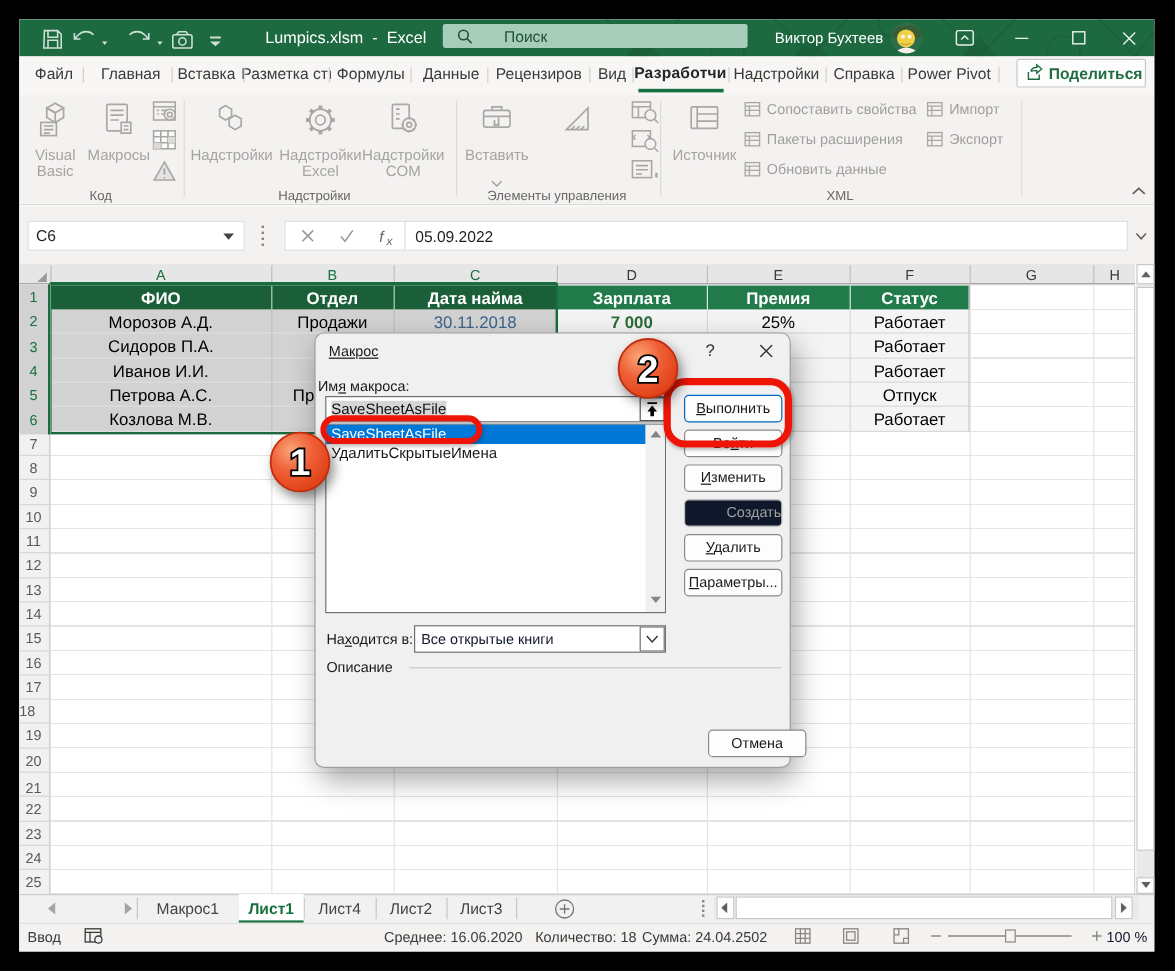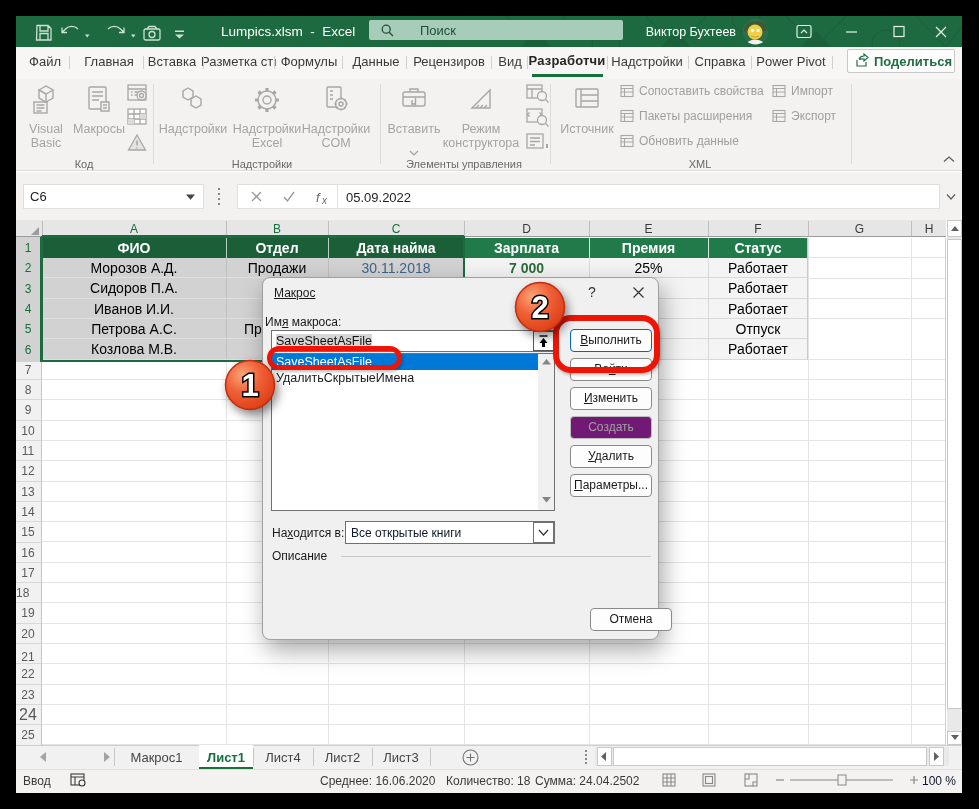--- a/index.html
+++ b/index.html
@@ -186,21 +186,20 @@
 <div class="ab" style="left:398px;top:106px;width:120px;margin-left:-60px;text-align:center;font-size:12.5px;color:#a6a4a2;line-height:14px;">Вставить</div>
 <svg class="ab" style="left:393px;top:134px" width="10" height="6" viewBox="0 0 10 6">
       <path d="M1 1 l4 4 4-4" stroke="#a19f9d" stroke-width="1.2" fill="none"></path>
     </svg>
 <svg class="ab" style="left:450px;top:68px" width="30" height="32" viewBox="0 0 30 32">
       <g stroke="#a9a7a5" stroke-width="1.4" fill="none">
         <path d="M6 24 L24 6 v18 z"></path>
         <path d="M10 24 l3-3 M14 24 l3-3 M18 24 l3-3"></path>
       </g>
     </svg>
-<div class="ab" style="left:465px;top:106px;width:120px;margin-left:-60px;text-align:center;font-size:12.5px;color:#a6a4a2;line-height:14px;">Режим<br>конструктора</div>
 <svg class="ab" style="left:507px;top:68px" width="28" height="70" viewBox="0 0 28 70">
       <g stroke="#a9a7a5" stroke-width="1.3" fill="none">
 <rect x="4" y="1" width="15" height="13"></rect>
         <path d="M4 5 h15 M9 5 v9"></path>
         <circle cx="19" cy="12" r="4.5" fill="#f3f2f1"></circle>
         <path d="M22.5 15.5 l3 3"></path>
 <rect x="4" y="25" width="15" height="13"></rect>
         <path d="M6.5 28.5 l-2 2 2 2 M16.5 28.5 l2 2 -2 2"></path>
         <circle cx="19" cy="36" r="4.5" fill="#f3f2f1"></circle>
         <path d="M22.5 39.5 l3 3"></path>
@@ -391,21 +390,21 @@
 <div class="ab" style="left:0;top:485.9px;width:24px;height:20.3px;line-height:20.3px;text-align:center;font-size:12px;color:#5a5a5a;">14</div>
 <div class="ab" style="left:0;top:506.2px;width:24px;height:20.3px;line-height:20.3px;text-align:center;font-size:12px;color:#5a5a5a;">15</div>
 <div class="ab" style="left:0;top:526.5px;width:24px;height:20.3px;line-height:20.3px;text-align:center;font-size:12px;color:#5a5a5a;">16</div>
 <div class="ab" style="left:0;top:546.8px;width:24px;height:20.3px;line-height:20.3px;text-align:center;font-size:12px;color:#5a5a5a;">17</div>
 <div class="ab" style="left:0;top:567.1px;width:24px;height:20.3px;line-height:20.3px;font-size:12px;color:#5a5a5a;">18</div>
 <div class="ab" style="left:0;top:587.4px;width:24px;height:20.3px;line-height:20.3px;text-align:center;font-size:12px;color:#5a5a5a;">19</div>
 <div class="ab" style="left:0;top:607.7px;width:24px;height:20.3px;line-height:20.3px;text-align:center;font-size:12px;color:#5a5a5a;">20</div>
 <div class="ab" style="left:0;top:631px;width:24px;height:20.3px;line-height:20.3px;text-align:center;font-size:12px;color:#5a5a5a;">21</div>
 <div class="ab" style="left:0;top:648.3px;width:24px;height:20.3px;line-height:20.3px;text-align:center;font-size:12px;color:#5a5a5a;">22</div>
 <div class="ab" style="left:0;top:668.6px;width:24px;height:20.3px;line-height:20.3px;text-align:center;font-size:12px;color:#5a5a5a;">23</div>
-<div class="ab" style="left:0;top:688.9px;width:24px;height:20.3px;line-height:20.3px;text-align:center;font-size:16px;color:#5a5a5a;">24</div>
+<div class="ab" style="left:0;top:688.9px;width:24px;height:20.3px;line-height:20.3px;text-align:center;font-size:12px;color:#5a5a5a;">24</div>
 <div class="ab" style="left:0;top:709.2px;width:24px;height:20.3px;line-height:20.3px;text-align:center;font-size:12px;color:#5a5a5a;">25</div>
 <div class="ab" style="left:931px;top:204px;width:15px;height:525px;background:#e9e9e9;"></div>
 <div class="ab" style="left:931px;top:204px;width:15px;height:17px;background:#fdfdfd;border:1px solid #c8c8c8;"></div>
 <svg class="ab" style="left:935px;top:210px" width="8" height="6" viewBox="0 0 8 6">
       <path d="M0 5 L4 0 L8 5 Z" fill="#606060"></path>
     </svg>
 <div class="ab" style="left:931px;top:223px;width:15px;height:470px;background:#fff;border:1px solid #c8c8c8;"></div>
 <div class="ab" style="left:931px;top:715px;width:15px;height:14px;background:#fdfdfd;border:1px solid #c8c8c8;"></div>
 <svg class="ab" style="left:935px;top:719px" width="8" height="6" viewBox="0 0 8 6">
       <path d="M0 0 L8 0 L4 5 Z" fill="#606060"></path>
@@ -506,21 +505,21 @@
 <div class="ab" style="left:88px;top:248px;font-size:12px;color:#0f172a;">Все открытые книги</div>
 <div class="ab" style="left:270px;top:244px;width:21px;height:21px;background:#fff;border:1px solid #707070;"></div>
 <svg class="ab" style="left:275px;top:251px" width="11" height="7" viewBox="0 0 11 7">
         <path d="M1 1 l4.5 5 4.5-5" stroke="#333" stroke-width="1.2" fill="none"></path>
       </svg>
 <div class="ab" style="left:9px;top:271px;font-size:12px;color:#1a1a1a;">Описание</div>
 <div class="ab" style="left:78px;top:278px;width:310px;height:1px;background:#c9c9c9;"></div>
 <div class="ab" style="left:307px;top:51px;width:82px;height:23px;background:#fdfdfd;border:1px solid #8a8a8a;border-radius:4px;text-align:center;line-height:21px;font-size:12px;color:#1a1a1a;border:1px solid #0067c0;"><u>В</u>ыполнить</div>
 <div class="ab" style="left:307px;top:80px;width:82px;height:23px;background:#fdfdfd;border:1px solid #8a8a8a;border-radius:4px;text-align:center;line-height:21px;font-size:12px;color:#1a1a1a;">Во<u>й</u>ти</div>
 <div class="ab" style="left:307px;top:109px;width:82px;height:23px;background:#fdfdfd;border:1px solid #8a8a8a;border-radius:4px;text-align:center;line-height:21px;font-size:12px;color:#1a1a1a;"><u>И</u>зменить</div>
-<div class="ab" style="left:307px;top:138px;width:82px;height:23px;background:#701a75;border:1px solid #8a8a8a;border-radius:4px;text-align:center;line-height:21px;font-size:12px;color:#1a1a1a;color:#a0a0a0;border-color:#bfbfbf;">Создать</div>
+<div class="ab" style="left:307px;top:138px;width:82px;height:23px;background:#0f172a;border:1px solid #8a8a8a;border-radius:4px;text-align:right;line-height:21px;font-size:12px;color:#1a1a1a;color:#a0a0a0;border-color:#bfbfbf;">Создать</div>
 <div class="ab" style="left:307px;top:167px;width:82px;height:23px;background:#fdfdfd;border:1px solid #8a8a8a;border-radius:4px;text-align:center;line-height:21px;font-size:12px;color:#1a1a1a;"><u>У</u>далить</div>
 <div class="ab" style="left:307px;top:196px;width:82px;height:23px;background:#fdfdfd;border:1px solid #8a8a8a;border-radius:4px;text-align:center;line-height:21px;font-size:12px;color:#1a1a1a;"><u>П</u>араметры...</div>
 <div class="ab" style="left:327px;top:330px;width:82px;height:23px;background:#fdfdfd;border:1px solid #8a8a8a;border-radius:4px;text-align:center;line-height:21px;font-size:12px;color:#1a1a1a;">Отмена</div>
 </div>
 <div class="ab" style="left:251px;top:330px;width:135px;height:24px;border:5px solid #ee1507;border-radius:12px;box-shadow:1px 2px 3px rgba(0,0,0,0.25);box-sizing:border-box;"></div>
 <div class="ab" style="left:537px;top:299px;width:107px;height:58px;border:6px solid #ee1507;border-radius:18px;box-shadow:1px 2px 3px rgba(0,0,0,0.25);box-sizing:border-box;"></div>
 <svg class="ab" style="left:207px;top:342px;filter:drop-shadow(3px 5px 5px rgba(0,0,0,0.45));" width="54" height="54" viewBox="0 0 54 54">
 <defs>
         <radialGradient id="rg1" cx="35%" cy="30%" r="80%">
           <stop offset="0" stop-color="#f9a678"></stop>

